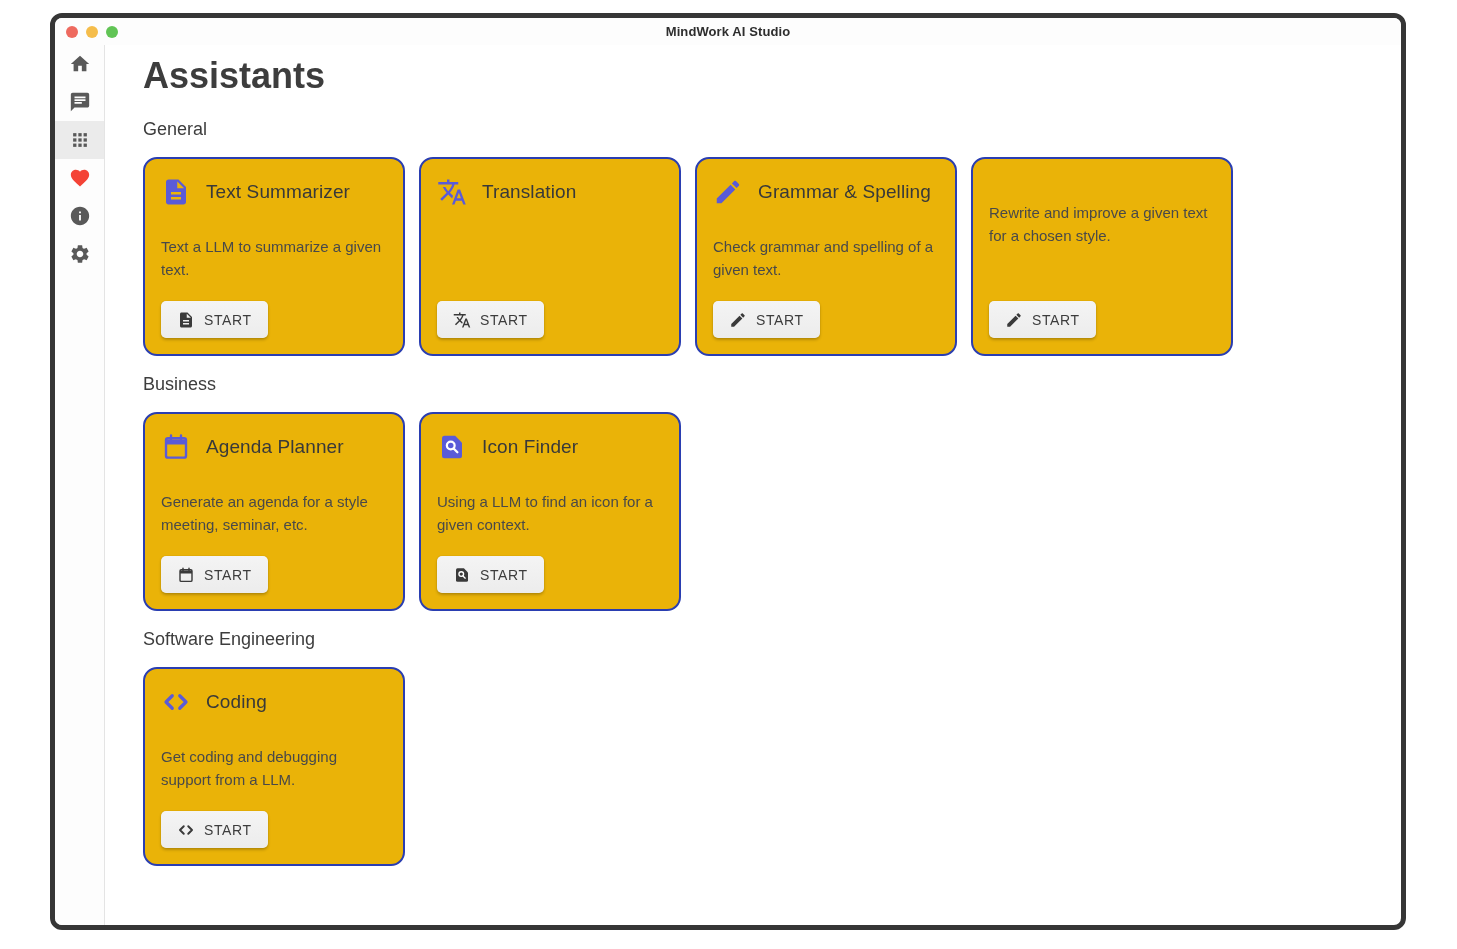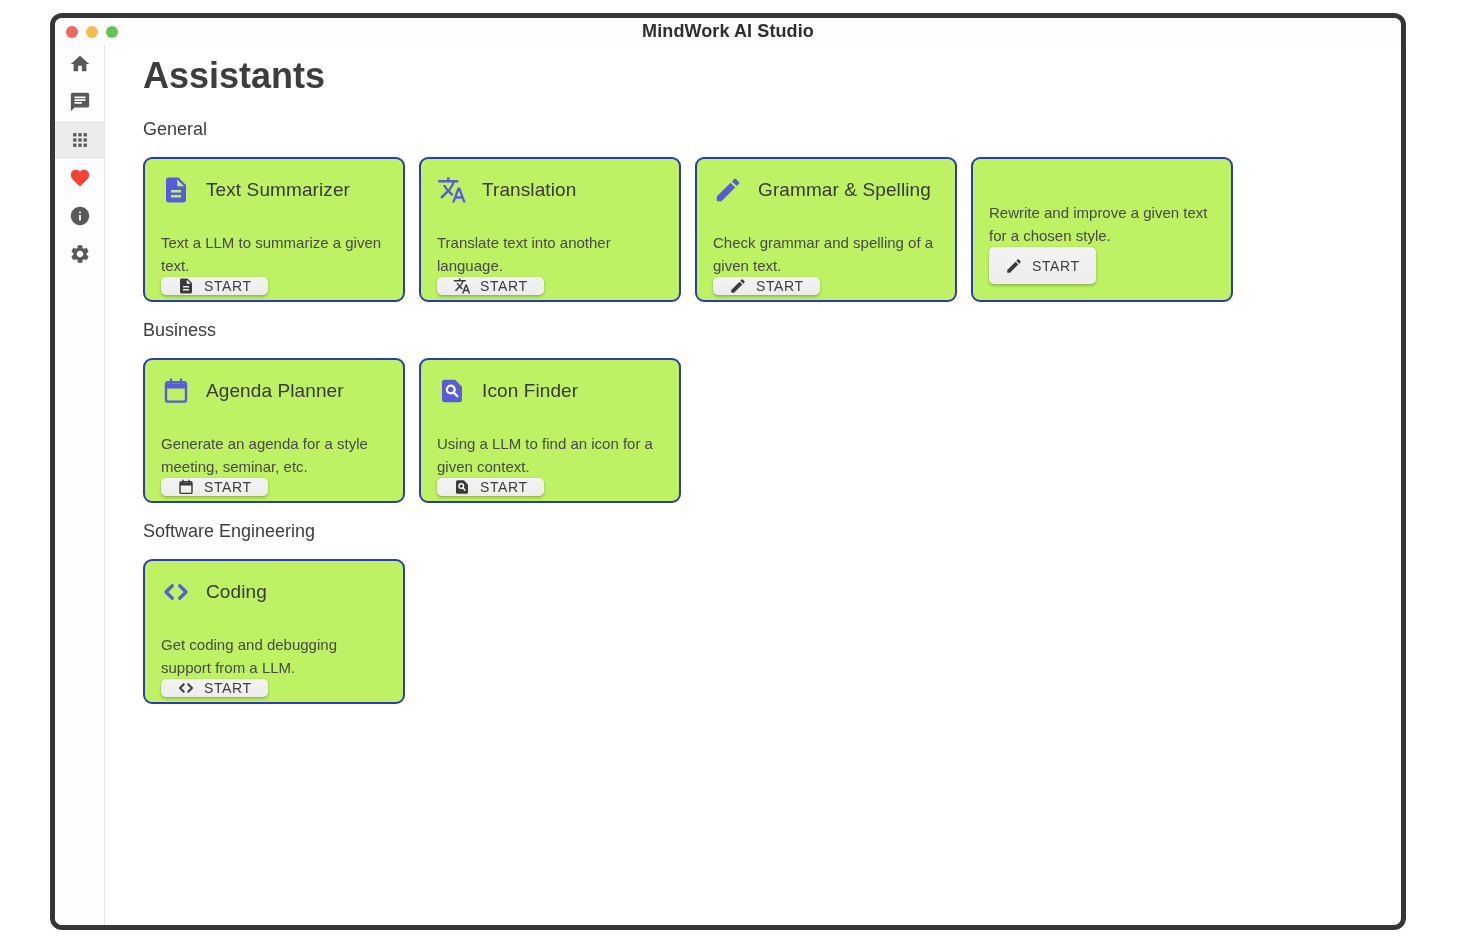--- a/index.html
+++ b/index.html
@@ -18,21 +18,21 @@
     height: 27px; flex: 0 0 27px; position: relative;
     display: flex; align-items: center; background: #fdfdfd;
   }
   .traffic-lights { display: flex; gap: 8px; margin-left: 11px; }
   .traffic-light { width: 12px; height: 12px; border-radius: 50%; display: inline-block; }
   .tl-close { background: var(--tl-red, #ee6a5f); }
   .tl-min   { background: var(--tl-yellow, #f5bd4b); }
   .tl-zoom  { background: var(--tl-green, #61c455); }
   .titlebar-title {
     position: absolute; left: 0; right: 0; text-align: center;
-    font-size: 18px; font-weight: 700; color: #2e2e2e; letter-spacing: 0.1px;
+    font-size: 13px; font-weight: 700; color: #2e2e2e; letter-spacing: 0.1px;
   }
 
   .body-row { flex: 1; display: flex; min-height: 0; }
 
   .sidebar {
     width: 50px; flex: 0 0 50px; border-right: 1px solid #e4e4e4;
     background: #fdfdfd; padding-top: 0;
     display: flex; flex-direction: column;
   }
   .sidebar-item {
@@ -51,23 +51,23 @@
     font-size: 36px; line-height: 50px; font-weight: 700; color: #3d3d3d;
   }
   .section-heading {
     font-size: 18px; line-height: 36px; font-weight: 400; color: #3d3d3d;
     margin-top: 10px;
   }
   .section + .section .section-heading { }
   .card-row { display: flex; gap: 14px; margin-top: 10px; }
 
   .card {
-    width: 262px; height: 145px;
+    width: 262px; height: 199px;
     border: 2px solid var(--card-border, #2a3eb1);
-    border-radius: 9px; background: #bef264;
+    border-radius: 14px; background: #eab308;
     padding: 16px; display: flex; flex-direction: column;
   }
   .card-header { display: flex; align-items: center; gap: 15px; height: 34px; }
   .card-icon { width: 30px; height: 30px; color: var(--accent, #5a5bd8); flex: 0 0 30px; }
   .card-icon svg { width: 30px; height: 30px; display: block; }
   .card-title { font-size: 19px; font-weight: 500; color: #393939; letter-spacing: 0.1px; }
   .card-desc {
     margin-top: 26px; font-size: 15px; line-height: 23px; color: #494949;
   }
   .start-button {
@@ -185,21 +185,20 @@
 
   <div class="card">
     <div class="card-header">
       <span class="card-icon">
                     <svg viewBox="0 0 24 24" fill="currentColor">
                       <path d="M12.87 15.07l-2.54-2.51.03-.03c1.74-1.94 2.98-4.17 3.71-6.53H17V4h-7V2H8v2H1v1.99h11.17C11.5 7.92 10.44 9.75 9 11.35 8.07 10.32 7.3 9.19 6.69 8h-2c.73 1.63 1.73 3.17 2.98 4.56l-5.09 5.02L4 19l5-5 3.11 3.11.76-2.04zM18.5 10h-2L12 22h2l1.12-3h4.75L21 22h2l-4.5-12zm-2.62 7l1.62-4.33L19.12 17h-3.24z"></path>
                     </svg>
                   </span>
       <span class="card-title">Translation</span>
     </div>
-    <div class="card-desc">Translate text into another language.</div>
     <button class="start-button">
       <span class="btn-icon">
                     <svg viewBox="0 0 24 24" fill="currentColor">
                       <path d="M12.87 15.07l-2.54-2.51.03-.03c1.74-1.94 2.98-4.17 3.71-6.53H17V4h-7V2H8v2H1v1.99h11.17C11.5 7.92 10.44 9.75 9 11.35 8.07 10.32 7.3 9.19 6.69 8h-2c.73 1.63 1.73 3.17 2.98 4.56l-5.09 5.02L4 19l5-5 3.11 3.11.76-2.04zM18.5 10h-2L12 22h2l1.12-3h4.75L21 22h2l-4.5-12zm-2.62 7l1.62-4.33L19.12 17h-3.24z"></path>
                     </svg>
                   </span>
       <span class="btn-label">START</span>
     </button>
   </div>
 

